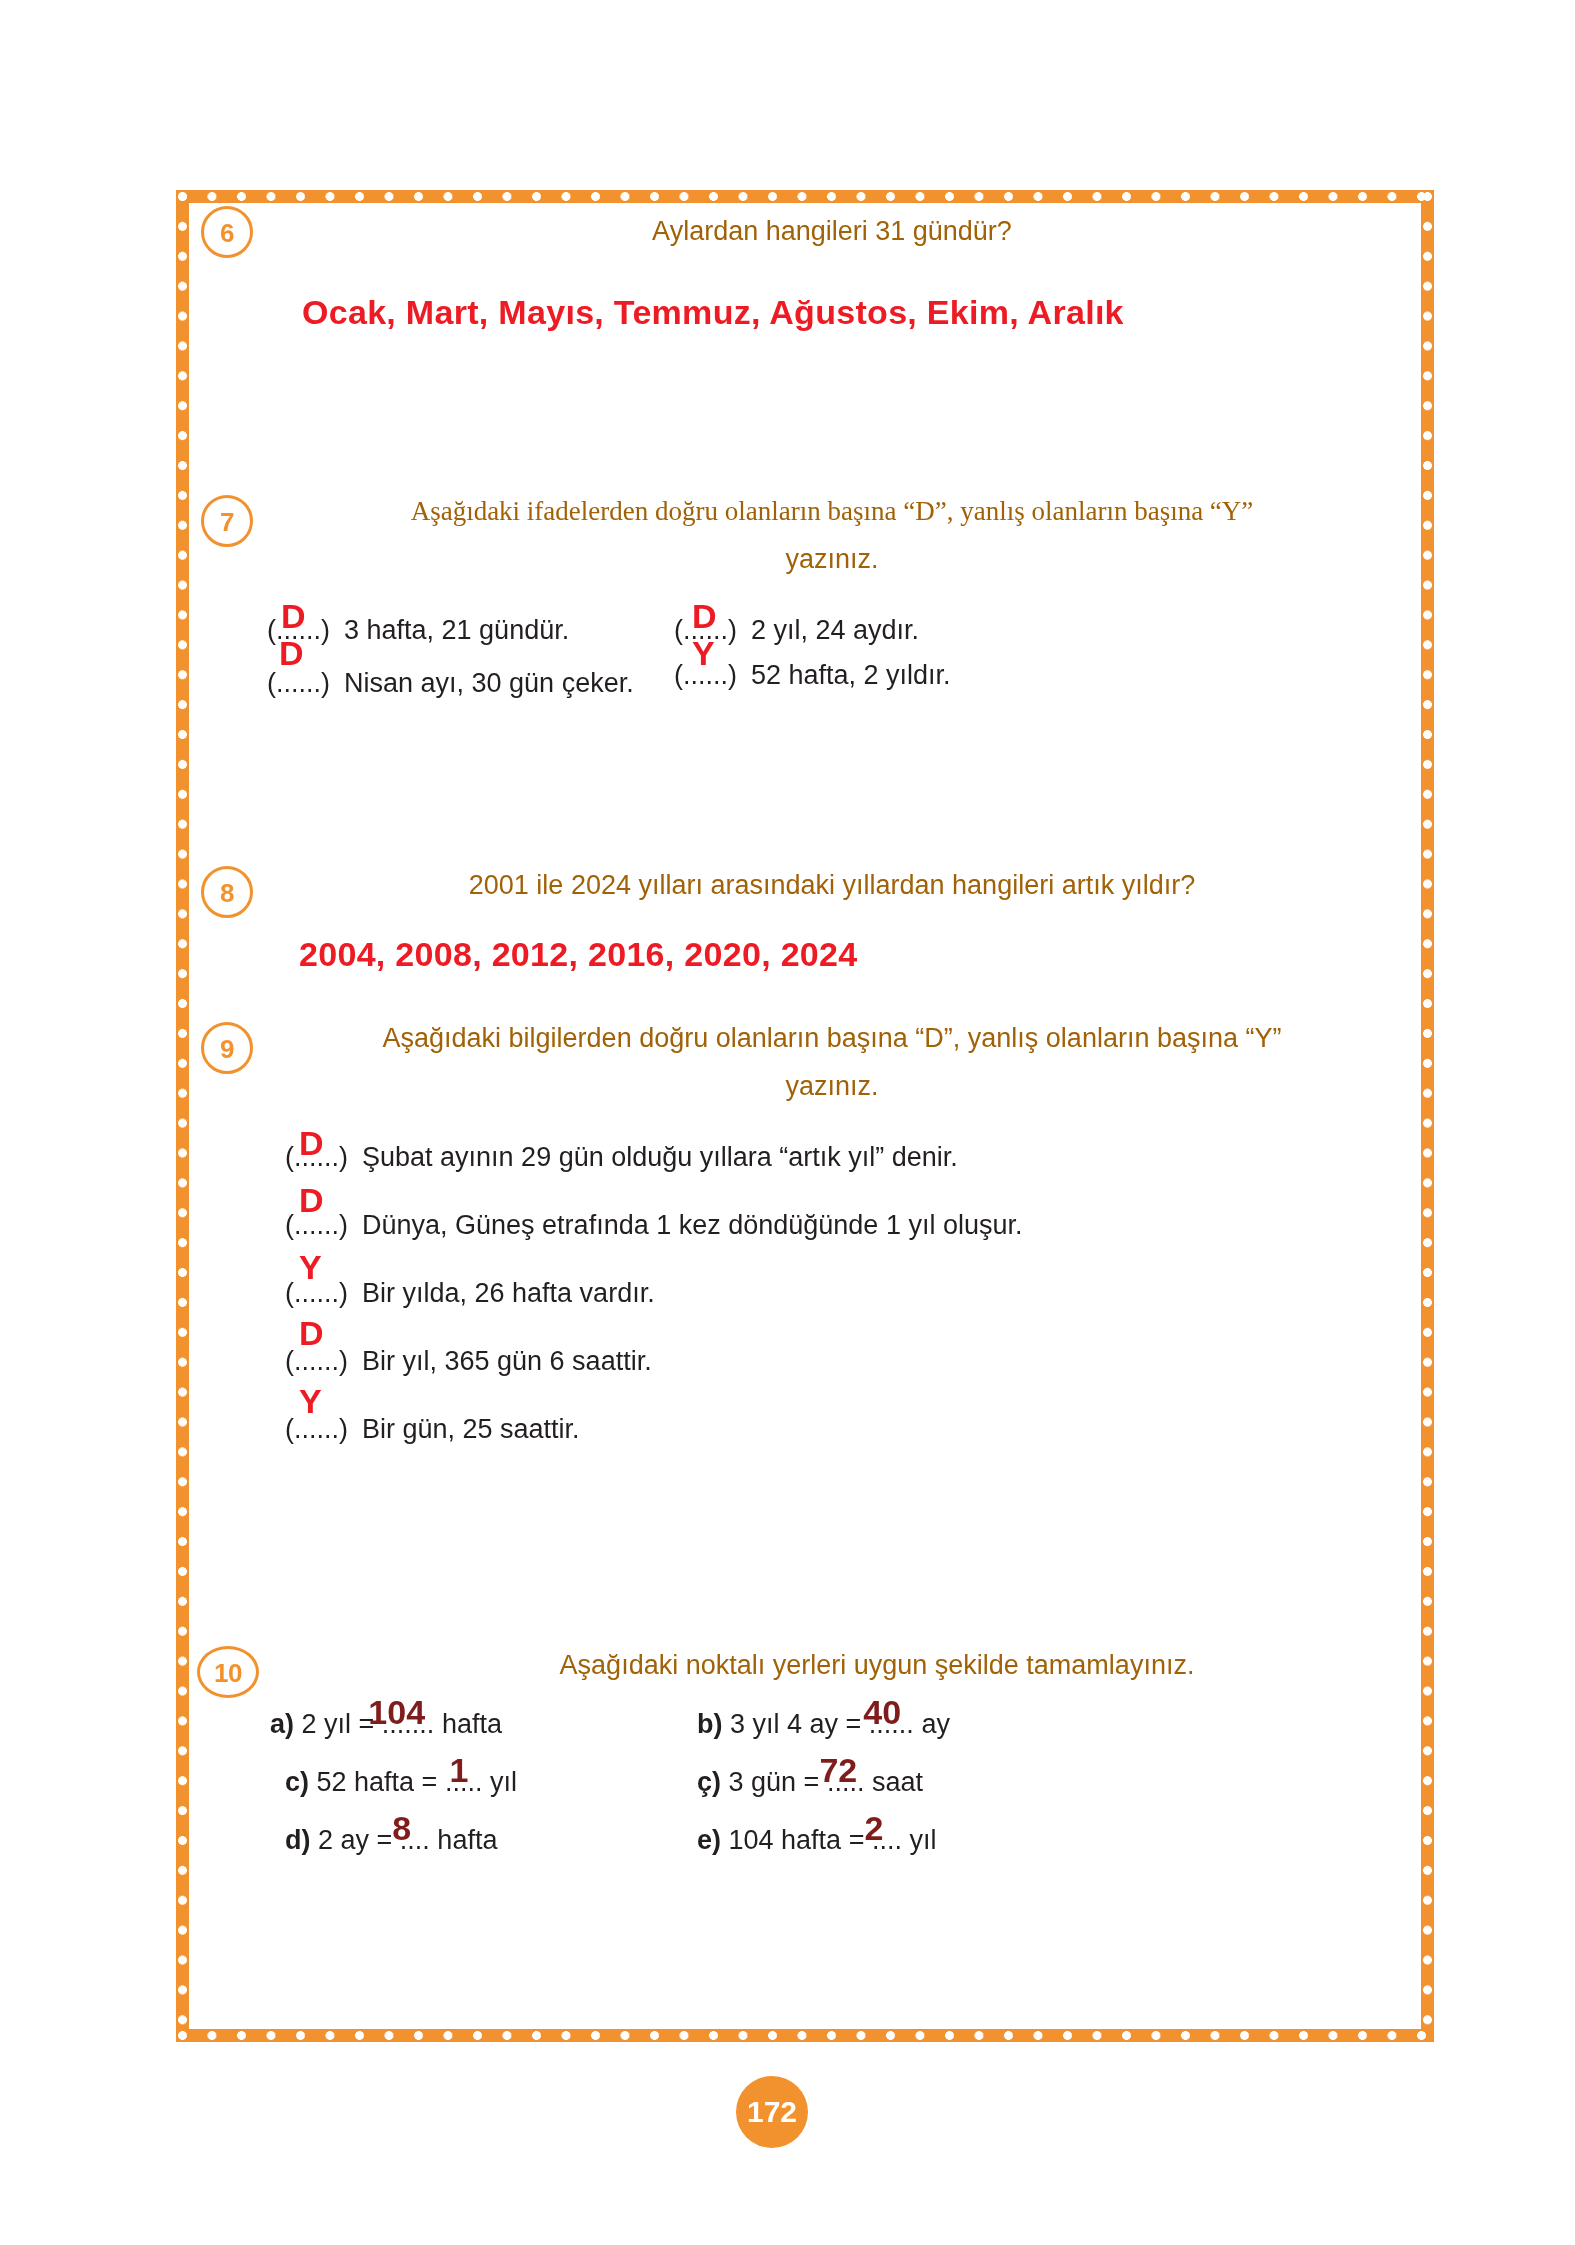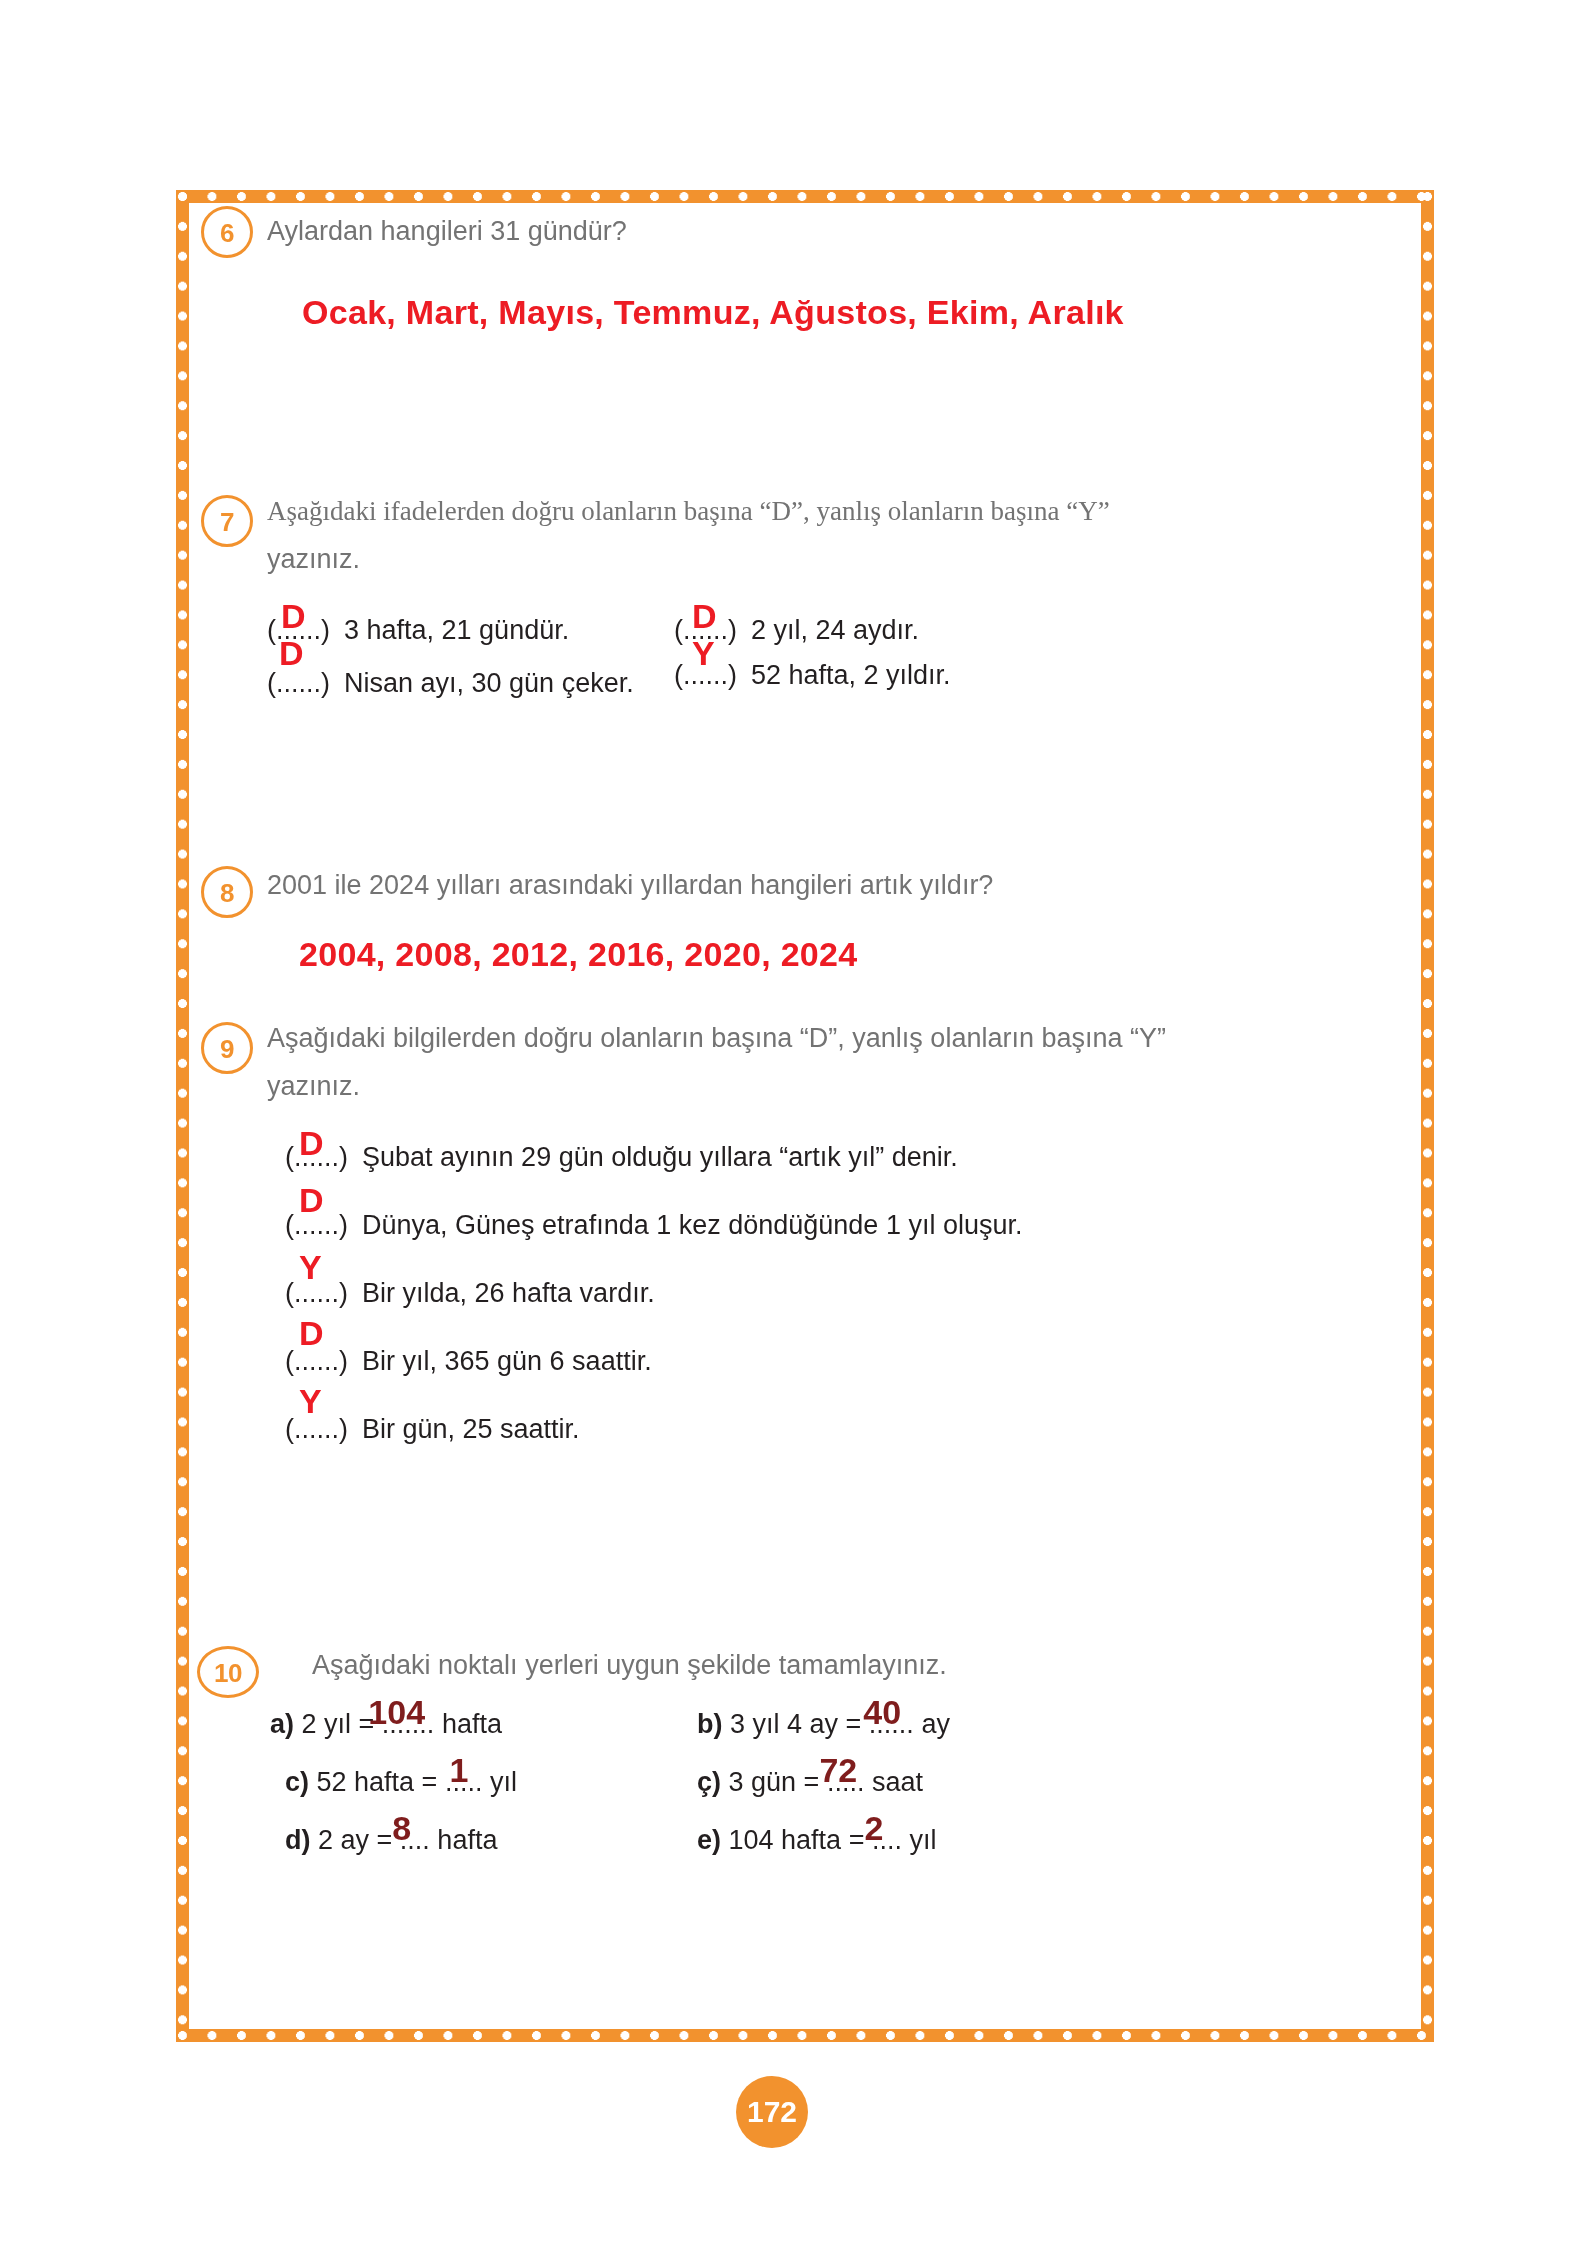--- a/index.html
+++ b/index.html
@@ -86,21 +86,22 @@
     letter-spacing: -0.5px;
   }
   .qnum.wide { width: 62px; left: 8px; }
 
   .qtext {
     position: absolute;
     left: 78px;
     width: 1130px;
     font-size: 27px;
     line-height: 48px;
-    color: #737373;
+    color: #a16207;
+    text-align: center;
   }
 
   .big-answer {
     position: absolute;
     font-size: 32px;
     font-weight: bold;
     color: #ED1C24;
     letter-spacing: 0.3px;
   }
 

